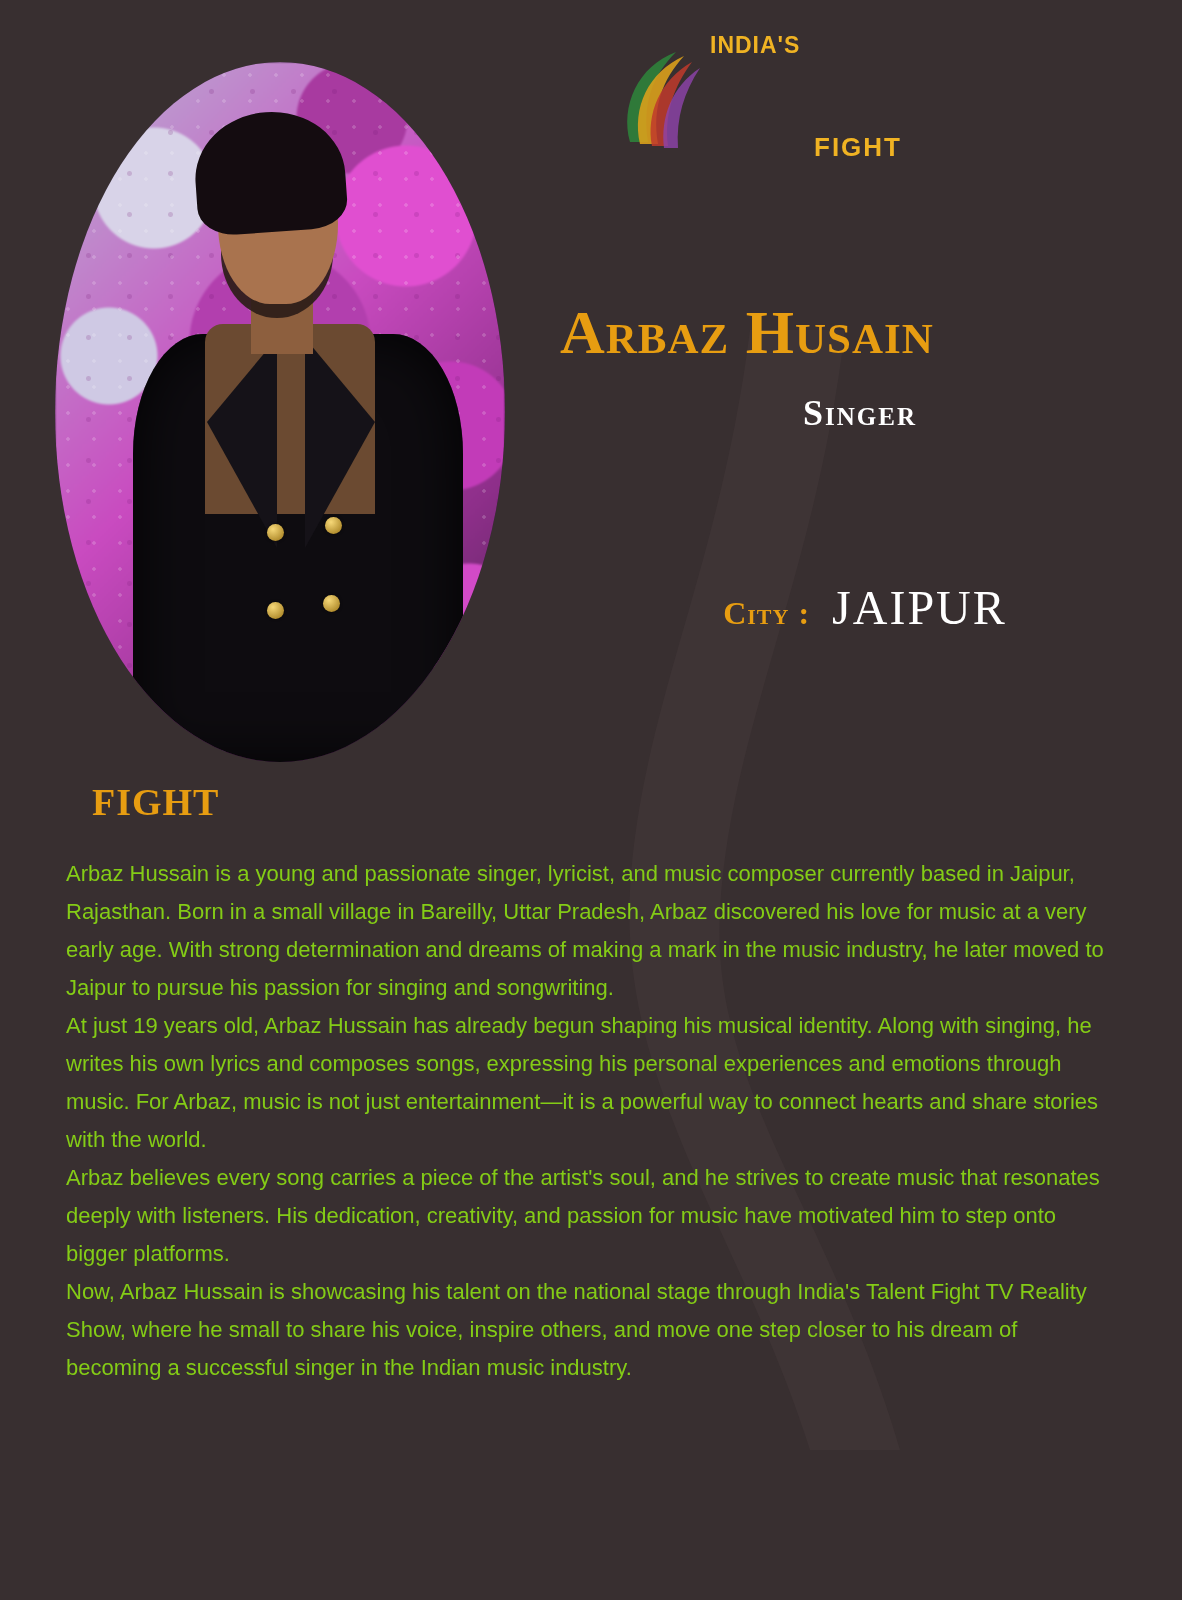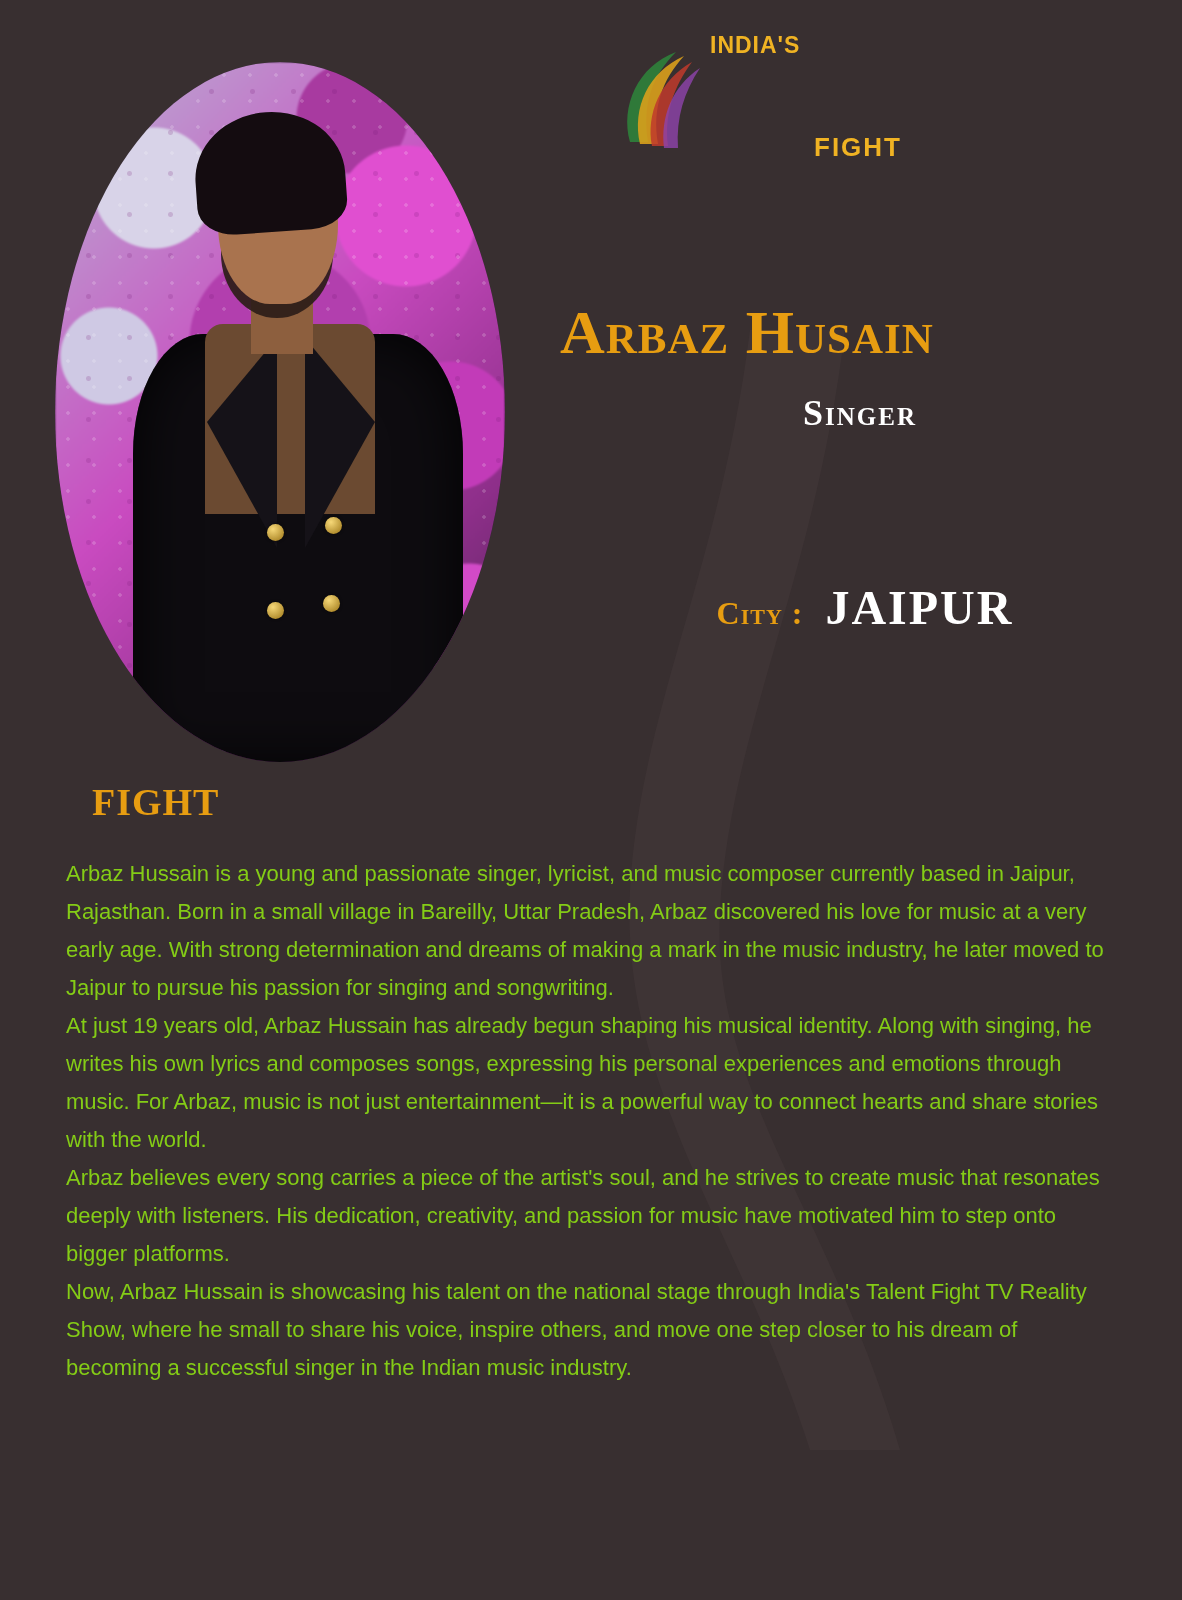--- a/index.html
+++ b/index.html
@@ -230,21 +230,21 @@
   .city-label {
     font-family: "Liberation Serif", serif;
     font-weight: bold;
     font-size: 32px;
     color: #e79d11;
     font-variant: small-caps;
     letter-spacing: 1px;
   }
   .city-value {
     font-family: "Liberation Serif", serif;
-    font-weight: bold;
+    font-weight: normal;
     font-size: 48px;
     color: #ffffff;
     letter-spacing: 2px;
     margin-left: 18px;
   }
 
   
   .about-title {
     position: absolute;
     left: 92px;

